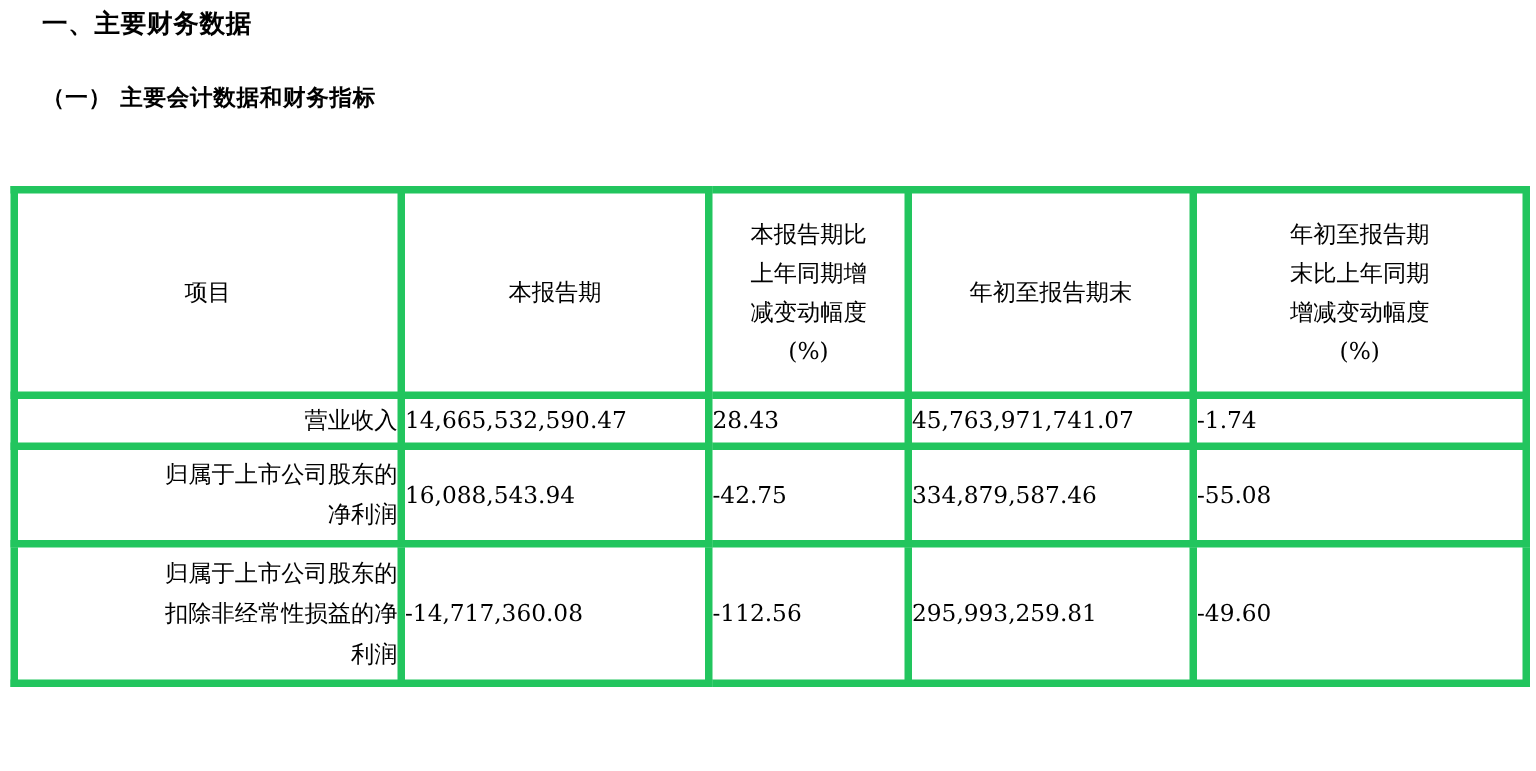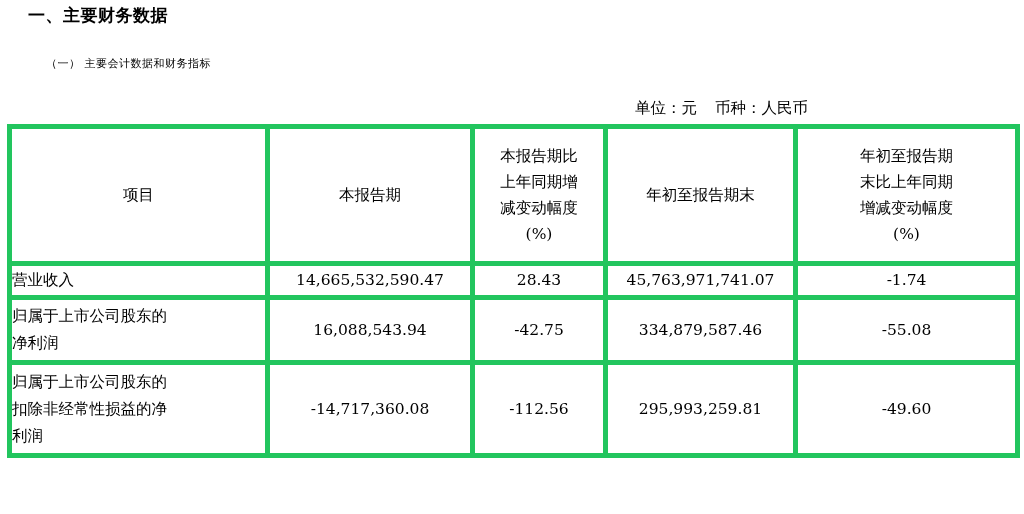--- a/index.html
+++ b/index.html
@@ -23,24 +23,24 @@
   .heading-1 {
     position: absolute;
     left: 28px;
     top: 4px;
     font-size: 17px;
     font-weight: bold;
     letter-spacing: 0.5px;
   }
   .heading-2 {
     position: absolute;
-    left: 46px;
+    left: 28px;
     top: 56px;
-    font-size: 11px;
-    font-weight: normal;
+    font-size: 15px;
+    font-weight: bold;
     letter-spacing: 0.5px;
   }
   .unit-line {
     position: absolute;
     right: 28px;
     top: 98px;
     font-size: 15.5px;
     white-space: nowrap;
   }
   .unit-line .gap {
@@ -73,26 +73,26 @@
     height: 132px;
     line-height: 26px;
     padding: 0 6px;
   }
   .hdr-multi {
     text-align: center;
     line-height: 26px;
     padding: 4px 6px;
   }
   .row-label {
-    text-align: left;
+    text-align: right;
     padding: 4px 8px 4px 10px;
     line-height: 27px;
   }
   .num {
-    text-align: center;
+    text-align: left;
     padding: 4px 10px 4px 4px;
     line-height: 27px;
   }
   .r-simple td { height: 29px; }
   .r-two td { height: 60px; }
   .r-three td { height: 88px; }
   .label-bottom {
     vertical-align: middle;
   }
   .num-bottom {
@@ -102,23 +102,20 @@
 </style>
 </head>
 <body>
 
 <div class="page">
 
   <div class="heading-1">一、主要财务数据</div>
 
   <div class="heading-2">（一） 主要会计数据和财务指标</div>
 
-  <div class="unit-line">
-    <span>单位：元</span><span class="gap"></span><span>币种：人民币</span>
-  </div>
 
   <table class="fin">
     <colgroup>
       <col class="c1">
         <col class="c2">
         <col class="c3">
         <col class="c4">
         <col class="c5">
     </colgroup>
     <thead>

